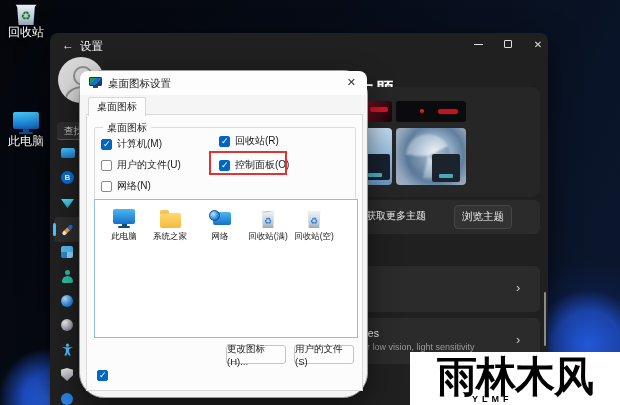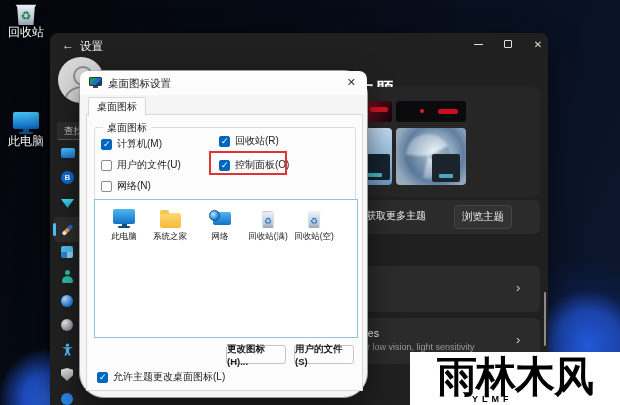--- a/index.html
+++ b/index.html
@@ -137,21 +137,21 @@
   .mini-net{ position:relative; width:22px; height:18px; }
   .mini-net .s{ position:absolute; right:0; bottom:3px; width:18px; height:13px; border-radius:2px; background:linear-gradient(180deg,#4db8f0,#1470c8); }
   .mini-net .g{ position:absolute; left:0; top:0; width:11px; height:11px; border-radius:50%;
        background:radial-gradient(circle at 35% 35%, #bfe8ff, #2a8ae0 60%, #1560b0); border:1px solid #0d4f8c; }
   .mini-bin{ position:relative; width:15px; height:18px; background:linear-gradient(180deg,#f4f8fc,#c2cdd8 70%,#9aa8b6);
        clip-path:polygon(8% 14%, 92% 14%, 98% 6%, 2% 6%, 8% 14%, 15% 100%, 85% 100%, 92% 14%);
        display:flex; align-items:center; justify-content:center; }
   .mini-bin span{ font-size:9px; color:#2a7ad0; margin-top:3px; }
   .paper{ position:absolute; left:2px; top:-4px; width:10px; height:6px; background:#fff; border:1px solid #b8c2cc; transform:rotate(-8deg); }
   .dbtn{ position:absolute; top:274px; height:19px; background:#fdfdfd; border:1px solid #c4c4c4; border-radius:3px;
-         font-size:9.5px; color:#1a1a1a; display:flex; align-items:center; justify-content:center;font-weight:bold; }
+         font-size:9.5px; color:#1a1a1a; display:flex; align-items:center; justify-content:center; }
   .dbtn1{ left:146px; width:60px; } .dbtn2{ left:214px; width:60px; }
   .allowcb{ left:17px; top:299px; }
 
   
   .watermark{ position:absolute; left:410px; top:352px; width:210px; height:53px; background:#fff; z-index:50; overflow:hidden; }
   .wmtext{ position:absolute; left:0; top:-2px; width:100%; text-align:center; font-size:40px; font-weight:900; color:#000;
            letter-spacing:-1px; transform:scaleY(1.05); line-height:53px; white-space:nowrap; }
   .wmsub{ position:absolute; left:62px; bottom:1px; font-size:9px; font-weight:bold; letter-spacing:4px; color:#000; }
 
   .z-win{ z-index:2; } .z-dialog{ z-index:10;border-radius:25px; }
@@ -356,21 +356,20 @@
           </div>
         <div class="lbl">回收站(空)</div>
       </div>
     </div>
 
     <div class="dbtn dbtn1">更改图标(H)...</div>
     <div class="dbtn dbtn2">用户的文件(S)</div>
 
     <div class="cb allowcb" style="position:absolute;">
       <span class="cbbox checked"></span>
-      <span class="cblabel">允许主题更改桌面图标(L)</span>
     </div>
   </div>
 
   <div class="watermark">
     <div class="wmtext">雨林木风</div>
     <div class="wmsub">YLMF</div>
   </div>
 
 </div>
 

